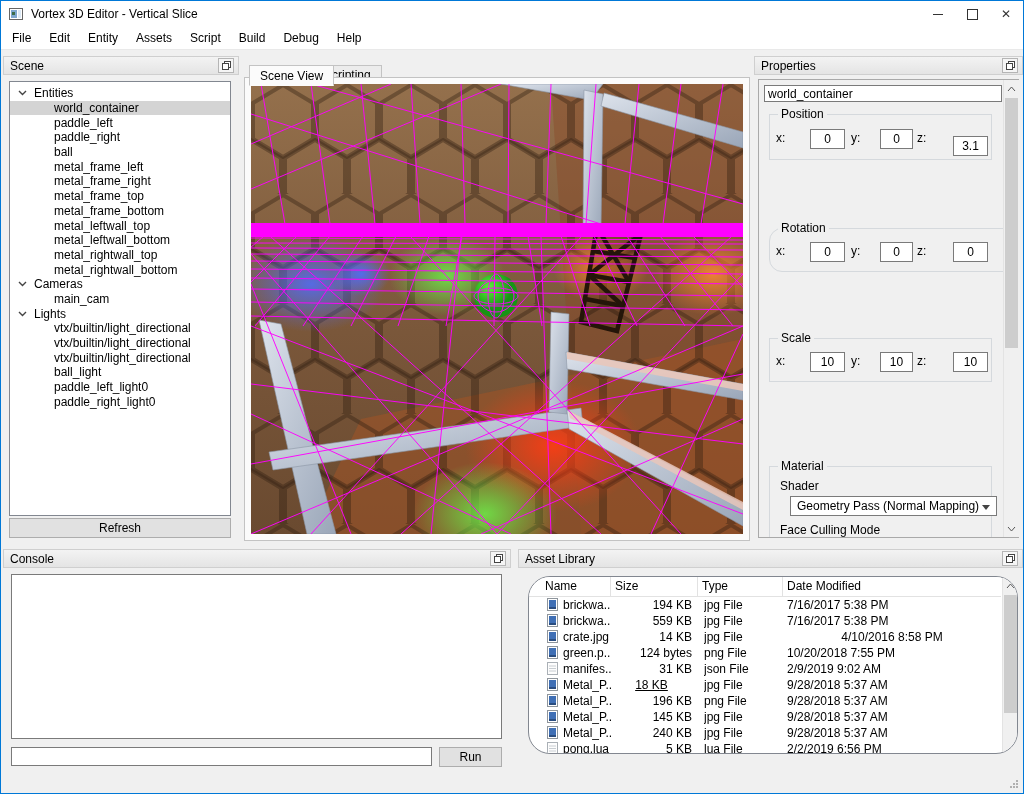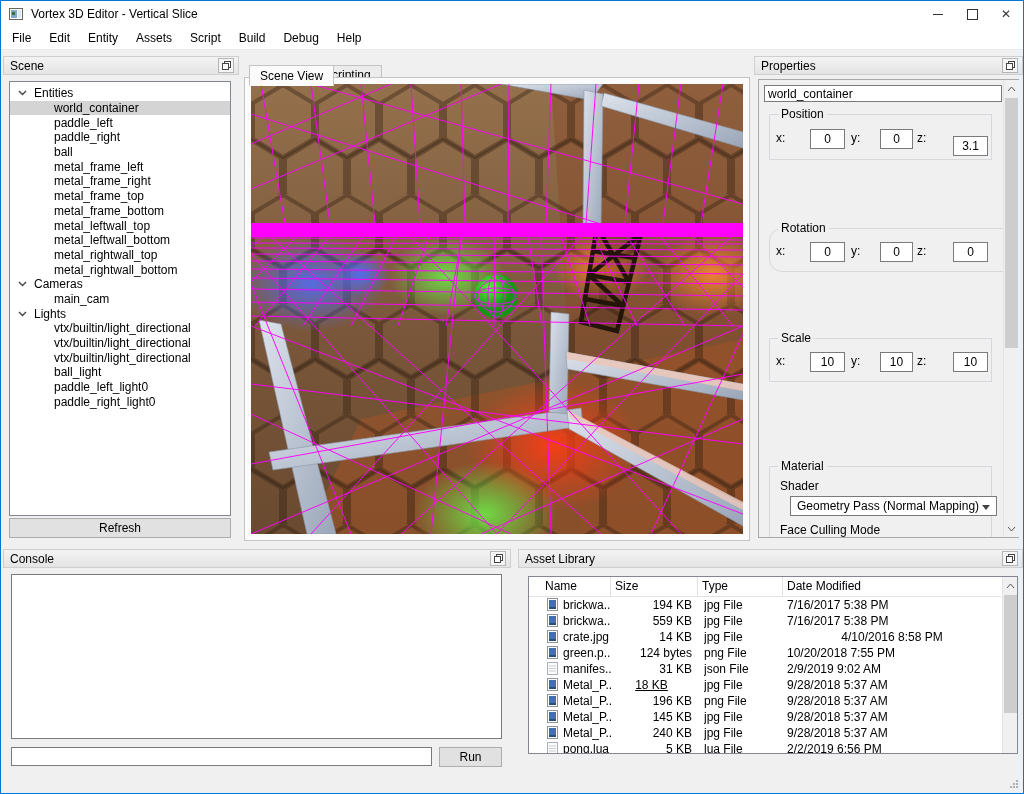--- a/index.html
+++ b/index.html
@@ -430,21 +430,21 @@
 
   <div class="abs dockhdr" style="left:517px;top:548px;width:505px;">
     <span class="lbl">Asset Library</span>
     <span class="floatbtn">
       <svg width="9" height="9">
           <rect x="2.5" y="0.5" width="6" height="6" fill="#fff" stroke="#444"></rect>
           <rect x="0.5" y="2.5" width="6" height="6" fill="#fff" stroke="#444"></rect>
         </svg>
     </span>
   </div>
-  <div class="abs wframe" style="left:527px;top:575px;width:490px;height:178px;overflow:hidden;">
+  <div class="abs wframe" style="left:527px;top:575px;width:490px;height:178px;overflow:hidden;border-radius:22px;">
 
     <div class="abs" style="left:0;top:0;width:472px;height:19px;border-bottom:1px solid #e2e2e2;">
       <div class="acol" style="left:0;width:82px;padding-left:16px;">Name</div>
       <div class="acol" style="left:82px;width:87px;">Size</div>
       <div class="acol" style="left:169px;width:85px;">Type</div>
       <div class="acol" style="left:254px;width:218px;border-right:none;">Date Modified</div>
     </div>
     <div id="assetbody" class="abs" style="left:0;top:20px;width:472px;height:175px;">
         <div class="arow" style="top: 0px; left: 0px; width: 472px;">
           <span class="acell" style="left: 18px; top: 1px;"><svg width="11" height="13">

